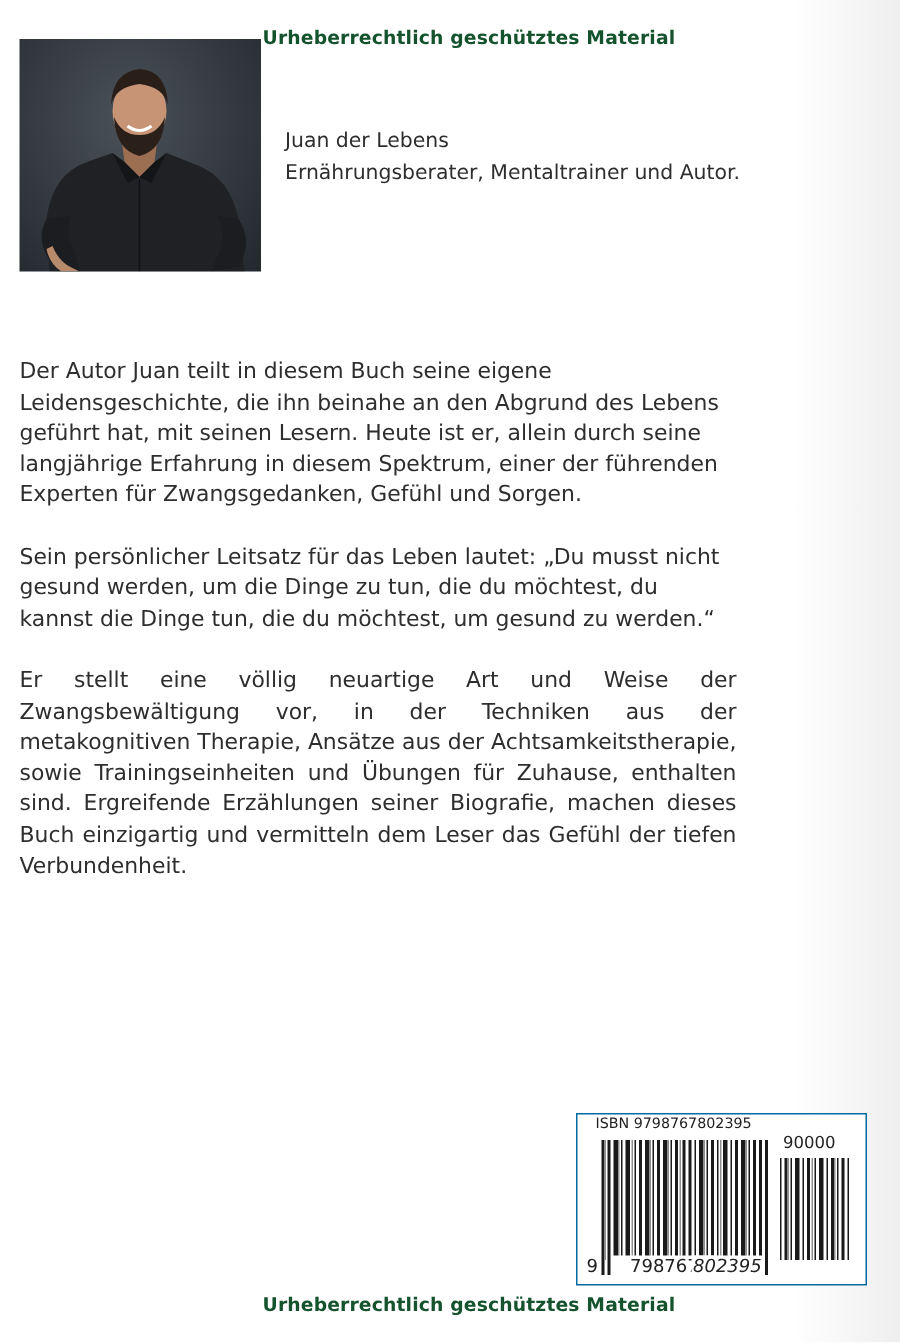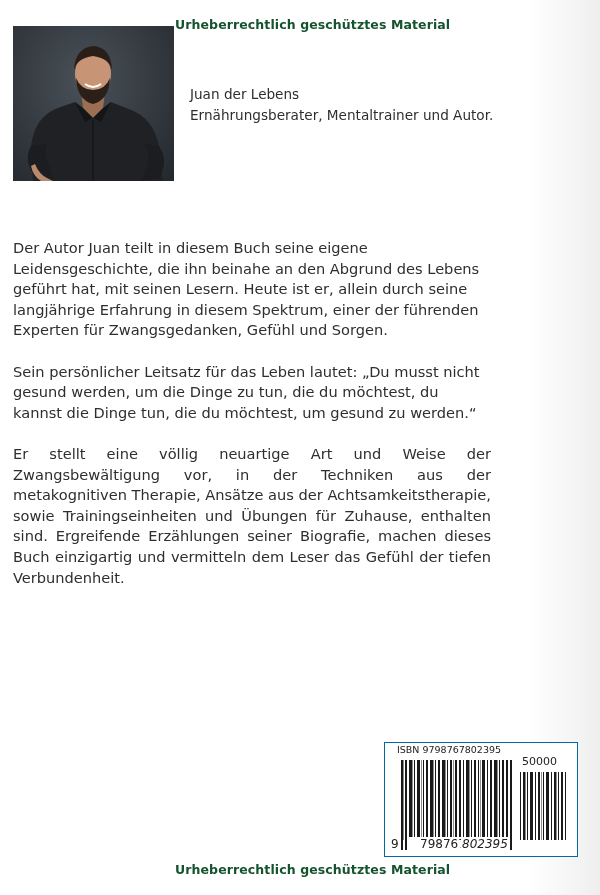--- a/index.html
+++ b/index.html
@@ -187,19 +187,19 @@
       <rect x="68" y="17" width="1" height="80"></rect>
       <rect x="84" y="17" width="1" height="80"></rect>
       <rect x="95" y="17" width="1" height="80"></rect>
       <rect x="112" y="17" width="1" height="80"></rect>
       <rect x="140" y="29" width="1" height="68"></rect>
       <rect x="156" y="29" width="1" height="68"></rect>
       <rect x="171" y="29" width="1" height="68"></rect>
     </g>
   </svg>
   <div class="isbn-label">ISBN 9798767802395</div>
-  <div class="addon-label">50000</div>
+  <div class="addon-label">90000</div>
   <div class="barcode-digits" style="left:6px;">9</div>
   <div class="barcode-digits" style="left:23px; padding:0 12px;">798767</div>
   <div class="barcode-digits" style="left:76px; padding:0 1px;font-style:italic;">802395</div>
 </div>
 
 <div class="watermark bottom">Urheberrechtlich geschütztes Material</div>
 
 </body></html>

